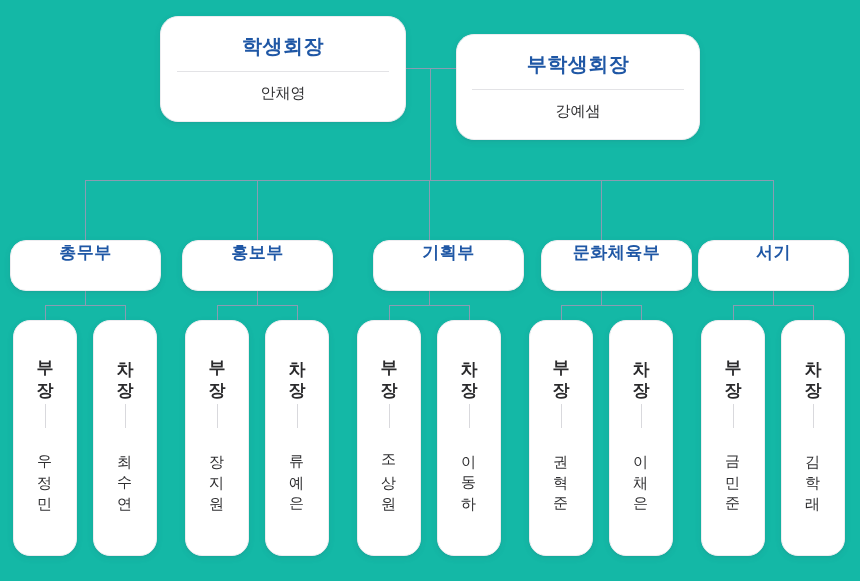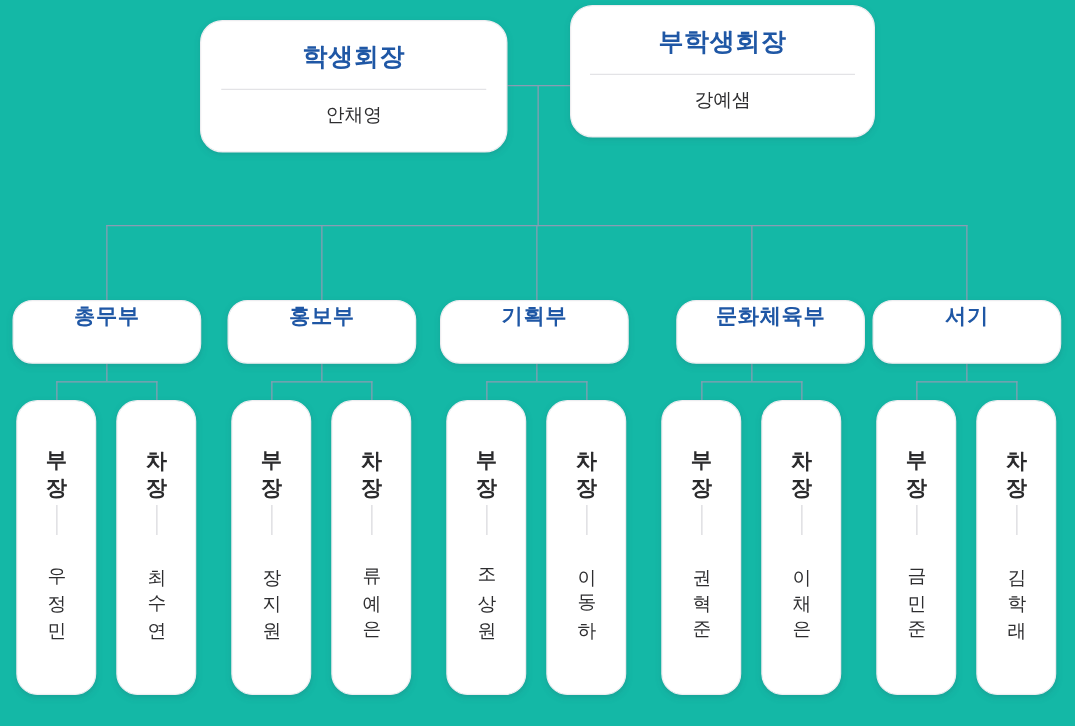--- a/index.html
+++ b/index.html
@@ -154,33 +154,33 @@
   <div class="line h" style="left:733px; top:305px; width:81px;"></div>
   <div class="line v" style="left:733px; top:305px; height:16px;"></div>
   <div class="line v" style="left:813px; top:305px; height:16px;"></div>
 
   <div class="card top-card" style="left:160px; top:16px; width:246px; height:106px;">
     <div class="role">학생회장</div>
     <div class="divider"></div>
     <div class="person">안채영</div>
   </div>
 
-  <div class="card top-card" style="left:456px; top:4px; width:244px; height:106px;">
+  <div class="card top-card" style="left:456px; top:34px; width:244px; height:106px;">
     <div class="role">부학생회장</div>
     <div class="divider"></div>
     <div class="person">강예샘</div>
   </div>
 
   <div class="card dept-card" style="left:10px; top:240px; width:151px;">
     <span class="dept-label">총무부</span>
   </div>
   <div class="card dept-card" style="left:182px; top:240px; width:151px;">
     <span class="dept-label">홍보부</span>
   </div>
-  <div class="card dept-card" style="left:352px; top:240px; width:151px;">
+  <div class="card dept-card" style="left:373px; top:240px; width:151px;">
     <span class="dept-label">기획부</span>
   </div>
   <div class="card dept-card" style="left:541px; top:240px; width:151px;">
     <span class="dept-label">문화체육부</span>
   </div>
   <div class="card dept-card" style="left:698px; top:240px; width:151px;">
     <span class="dept-label">서기</span>
   </div>
 
   <div class="card member-card" style="left:13px;">

